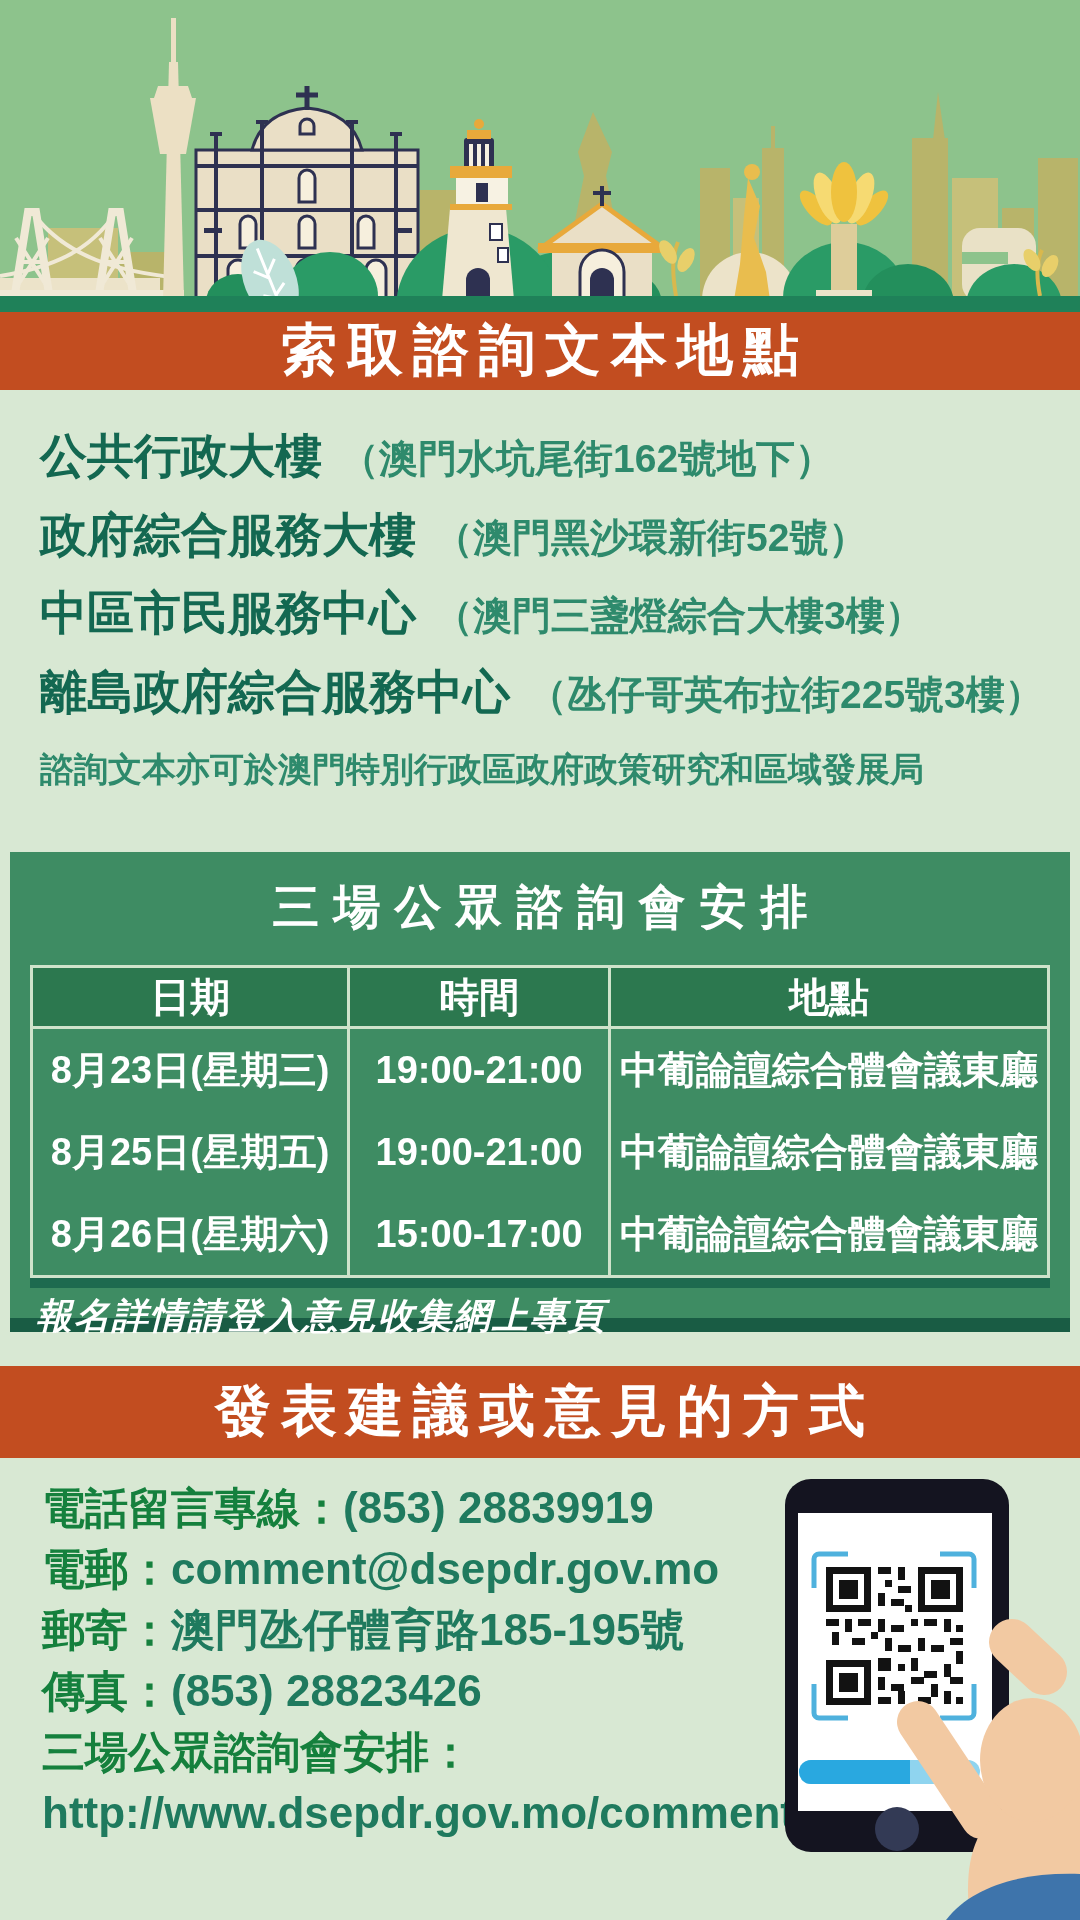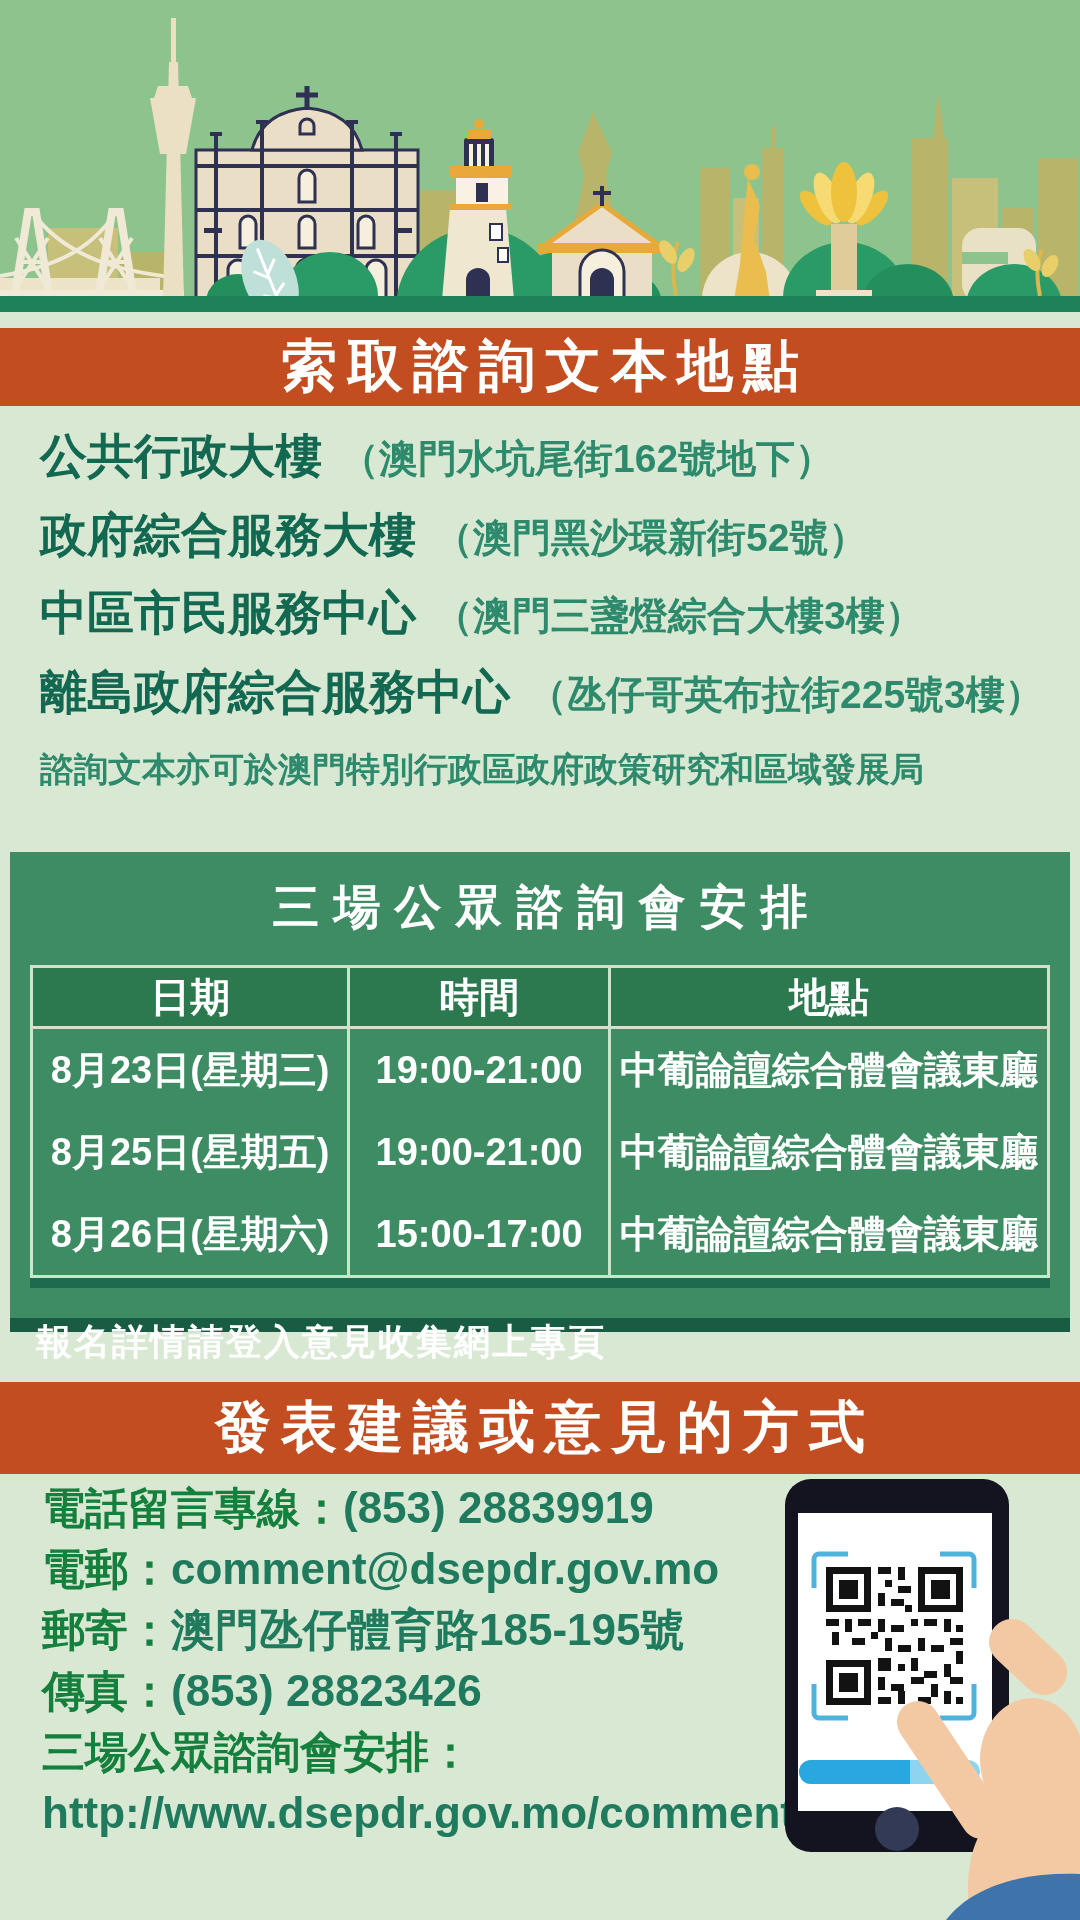--- a/index.html
+++ b/index.html
@@ -7,21 +7,21 @@
     position:relative; width:1080px; height:1920px; overflow:hidden;
     background:#d8e8d3;
     font-family:"Liberation Sans", sans-serif;
     -webkit-font-smoothing:antialiased;
   }
   
   .hero{position:absolute;top:0;left:0;width:1080px;height:312px;}
   
   .banner{
     position:absolute;left:0;width:1080px;background:#c24d20;
-    display:flex;align-items:center;justify-content:center;margin-top:16px;
+    display:flex;align-items:center;justify-content:center;
   }
   .banner1{top:312px;height:78px;}
   .banner2{top:1366px;height:92px;}
   .banner .t{
     color:#ffffff;font-size:56px;font-weight:900;letter-spacing:10px;text-indent:10px;
   }
   
   .locations{position:absolute;top:392px;left:0;width:1080px;box-sizing:border-box;padding:38px 36px 0 40px;}
   .loc{margin-bottom:26px;line-height:1.12;}
   .loc .nm{font-size:47px;font-weight:900;color:#136851;}
@@ -51,21 +51,21 @@
   .ctable .cell{
     color:#ffffff;text-align:center;display:flex;align-items:center;justify-content:center;
   }
   .ctable .hd{
     background:#2c784f;font-size:40px;font-weight:700;height:58px;
     border-bottom:3px solid #cfe3cb;
   }
   .ctable .bd{font-size:38px;font-weight:700;height:82px;}
   .ctable .c2,.ctable .c3{border-left:3px solid #cfe3cb;}
   .panel-foot{
-    margin:40px 0 0 26px;color:#ffffff;font-size:36px;font-weight:600;letter-spacing:2px;
+    margin:14px 0 0 26px;color:#ffffff;font-size:36px;font-weight:600;letter-spacing:2px;font-style:italic;
   }
   
   .contacts{position:absolute;top:1486px;left:42px;width:740px;}
   .cline{margin-bottom:17px;line-height:1.0;white-space:nowrap;}
   .cline .lb{font-size:43px;font-weight:900;color:#15803d;}
   .cline .vl{font-size:44px;font-weight:900;color:#1f7a5e;}
   
   .phone{position:absolute;top:1430px;left:760px;width:320px;height:490px;}
 </style>
 </head>

